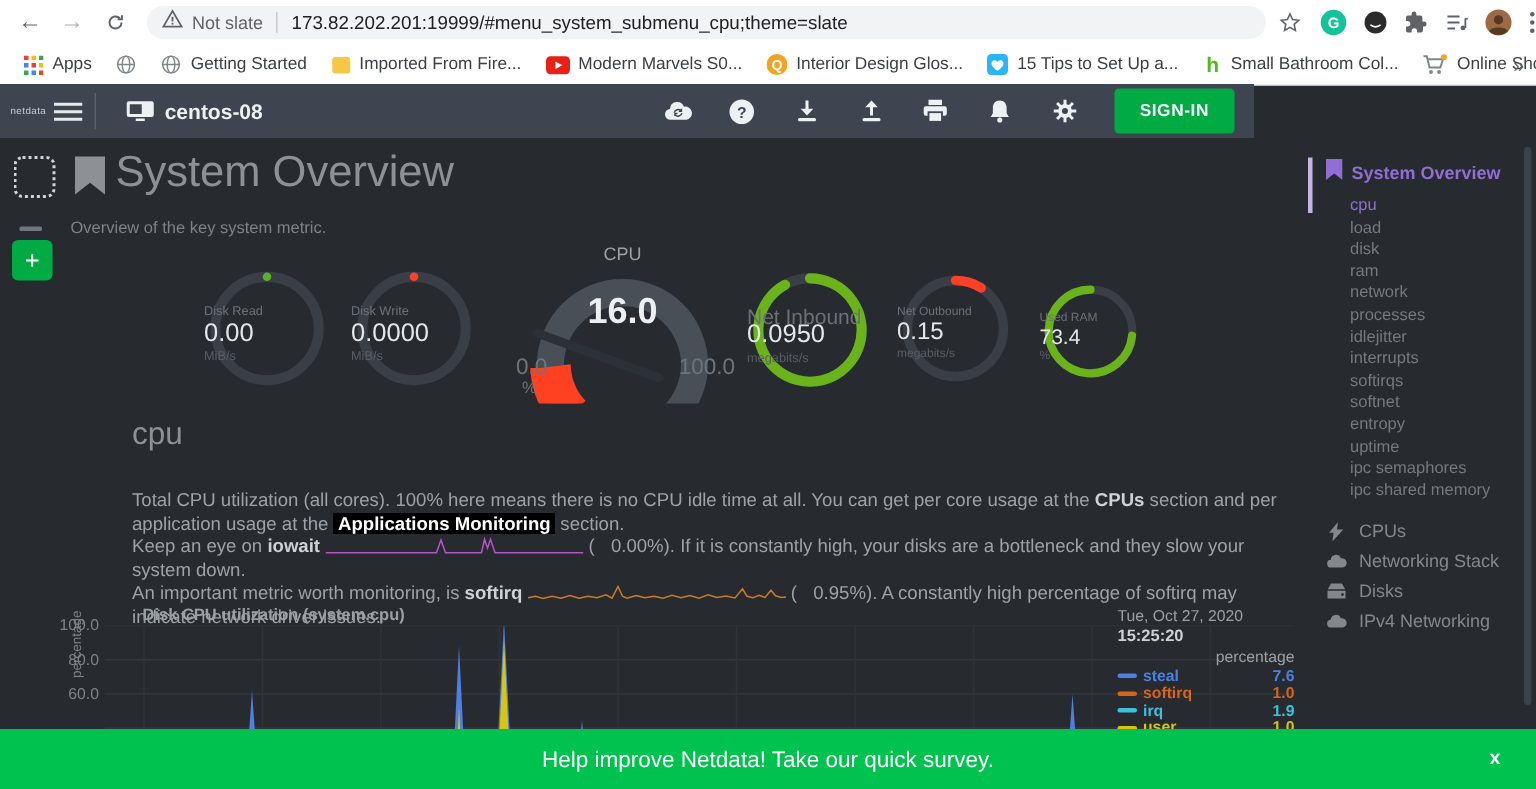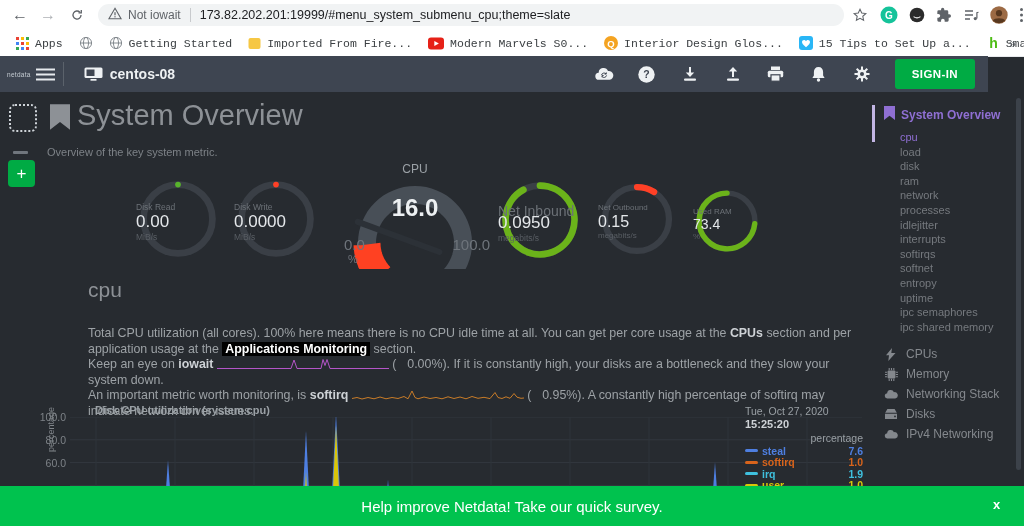--- a/index.html
+++ b/index.html
@@ -12,24 +12,24 @@
   #refreshbtn{margin-left:14px;display:flex;align-items:center;}
   #omnibox{margin-left:14px;width:768px;height:22px;background:#f1f3f4;border-radius:12px;display:flex;align-items:center;padding:0 10px;box-sizing:border-box;}
   #securitylabel{color:#5f6368;font-size:12px;margin-left:6px;}
   #urldivider{width:1px;height:14px;background:#c8cacd;margin:0 9px;}
   #urltext{color:#202124;font-size:12.5px;white-space:nowrap;overflow:hidden;}
   #staricon{margin-left:8px;display:flex;align-items:center;cursor:pointer;}
   #chromeicons{display:flex;align-items:center;gap:11px;margin-left:12px;}
   #chromeicons span{display:flex;align-items:center;cursor:pointer;}
   #bmrow{position:absolute;left:0;top:30px;width:1024px;height:26px;background:#ffffff;border-bottom:1px solid #e8eaed;display:flex;align-items:center;overflow:hidden;}
   .bm{display:flex;align-items:center;gap:6px;margin-left:16px;white-space:nowrap;cursor:pointer;}
-  .bm .bl{color:#3c4043;font-size:11.5px;font-family:Liberation Mono, monospace;}
+  .bm .bl{color:#3c4043;font-size:11.5px;}
   #bmoverflow{position:absolute;right:8px;color:#5f6368;font-size:13px;cursor:pointer;}
   
-  #ndheader{position:absolute;left:0;top:56px;width:988px;height:36px;background:#3e4551;display:flex;align-items:center;}
+  #ndheader{position:absolute;left:0;top:56px;width:836px;height:36px;background:#3e4551;display:flex;align-items:center;}
   #ndlogo{margin-left:7px;font-size:6.5px;color:#c6cdd3;letter-spacing:.3px;}
   #hamburger{margin-left:5px;display:flex;cursor:pointer;}
   #nddivider{width:1px;height:24px;background:#5b626b;margin-left:8px;}
   #tvicon{margin-left:20px;display:flex;}
   #hostname{margin-left:7px;color:#eef1f3;font-size:14px;font-weight:bold;}
   #ndactions{position:absolute;right:0;top:0;height:36px;display:flex;align-items:center;}
   .ndact{width:20px;display:flex;justify-content:center;margin-right:23px;cursor:pointer;}
   #signin{background:#00ab44;color:#fff;font-weight:bold;font-size:11.5px;padding:9px 17px;border-radius:3px;margin-right:13px;cursor:pointer;letter-spacing:.4px;}
   
   #nodebox{position:absolute;left:9px;top:104px;width:24px;height:24px;border:2px dotted #cfd4d9;border-radius:6px;cursor:pointer;}
@@ -99,21 +99,21 @@
           <path d="M12.6 8a4.6 4.6 0 1 1-1.3-3.2" fill="none" stroke="#5f6368" stroke-width="1.5"></path>
           <path d="M12.9 2.4v3.2H9.7" fill="none" stroke="#5f6368" stroke-width="1.5"></path>
         </svg>
       </span>
     <div id="omnibox">
       <span id="warnicon"><svg width="14" height="13" viewBox="0 0 16 15">
             <path d="M8 1.5L15 13.5H1z" fill="none" stroke="#5f6368" stroke-width="1.3"></path>
             <rect x="7.3" y="6" width="1.4" height="3.6" fill="#5f6368"></rect>
             <rect x="7.3" y="10.6" width="1.4" height="1.4" fill="#5f6368"></rect>
           </svg></span>
-      <span id="securitylabel">Not iowait</span>
+      <span id="securitylabel">Not slate</span>
       <span id="urldivider"></span>
       <span id="urltext">173.82.202.201:19999/#menu_system_submenu_cpu;theme=slate</span>
     </div>
     <span id="staricon">
         <svg width="16" height="16" viewBox="0 0 24 24">
           <path d="M12 3.5l2.6 5.6 6.1.7-4.5 4.1 1.2 6L12 16.9 6.6 19.9l1.2-6-4.5-4.1 6.1-.7z" fill="none" stroke="#5f6368" stroke-width="1.6"></path>
         </svg>
       </span>
     <span id="chromeicons">
         <span>
@@ -502,29 +502,20 @@
         <div class="secitem">
           <span class="sic">
             <svg width="10" height="13" viewBox="0 0 10 13">
               <path d="M6 0L0 7.2h3L2.3 13 9.5 5H5.3z" fill="#84888d"></path>
             </svg>
           </span>
           <span>CPUs</span>
         </div>
         <div class="secitem">
           <span class="sic">
-            <svg width="13" height="13" viewBox="0 0 13 13">
-              <rect x="2.6" y="2.6" width="7.8" height="7.8" rx="1" fill="#84888d"></rect>
-              <path d="M4.2 0v2.2M6.5 0v2.2M8.8 0v2.2M4.2 10.8V13M6.5 10.8V13M8.8 10.8V13M0 4.2h2.2M0 6.5h2.2M0 8.8h2.2M10.8 4.2H13M10.8 6.5H13M10.8 8.8H13" stroke="#84888d" stroke-width="1.1"></path>
-            </svg>
-          </span>
-          <span>Memory</span>
-        </div>
-        <div class="secitem">
-          <span class="sic">
             <svg width="15" height="10" viewBox="0 0 24 16">
               <path d="M6 15.5a4.4 4.4 0 0 1-.6-8.8A6 6 0 0 1 17 4.9 4.3 4.3 0 0 1 19.3 15.5z" fill="#84888d"></path>
             </svg>
           </span>
           <span>Networking Stack</span>
         </div>
         <div class="secitem">
           <span class="sic">
             <svg width="14" height="12" viewBox="0 0 14 12">
               <path d="M1.2 4.8h11.6L10.6 1H3.4zM1 5.8h12v5.2H1z" fill="#84888d"></path>

